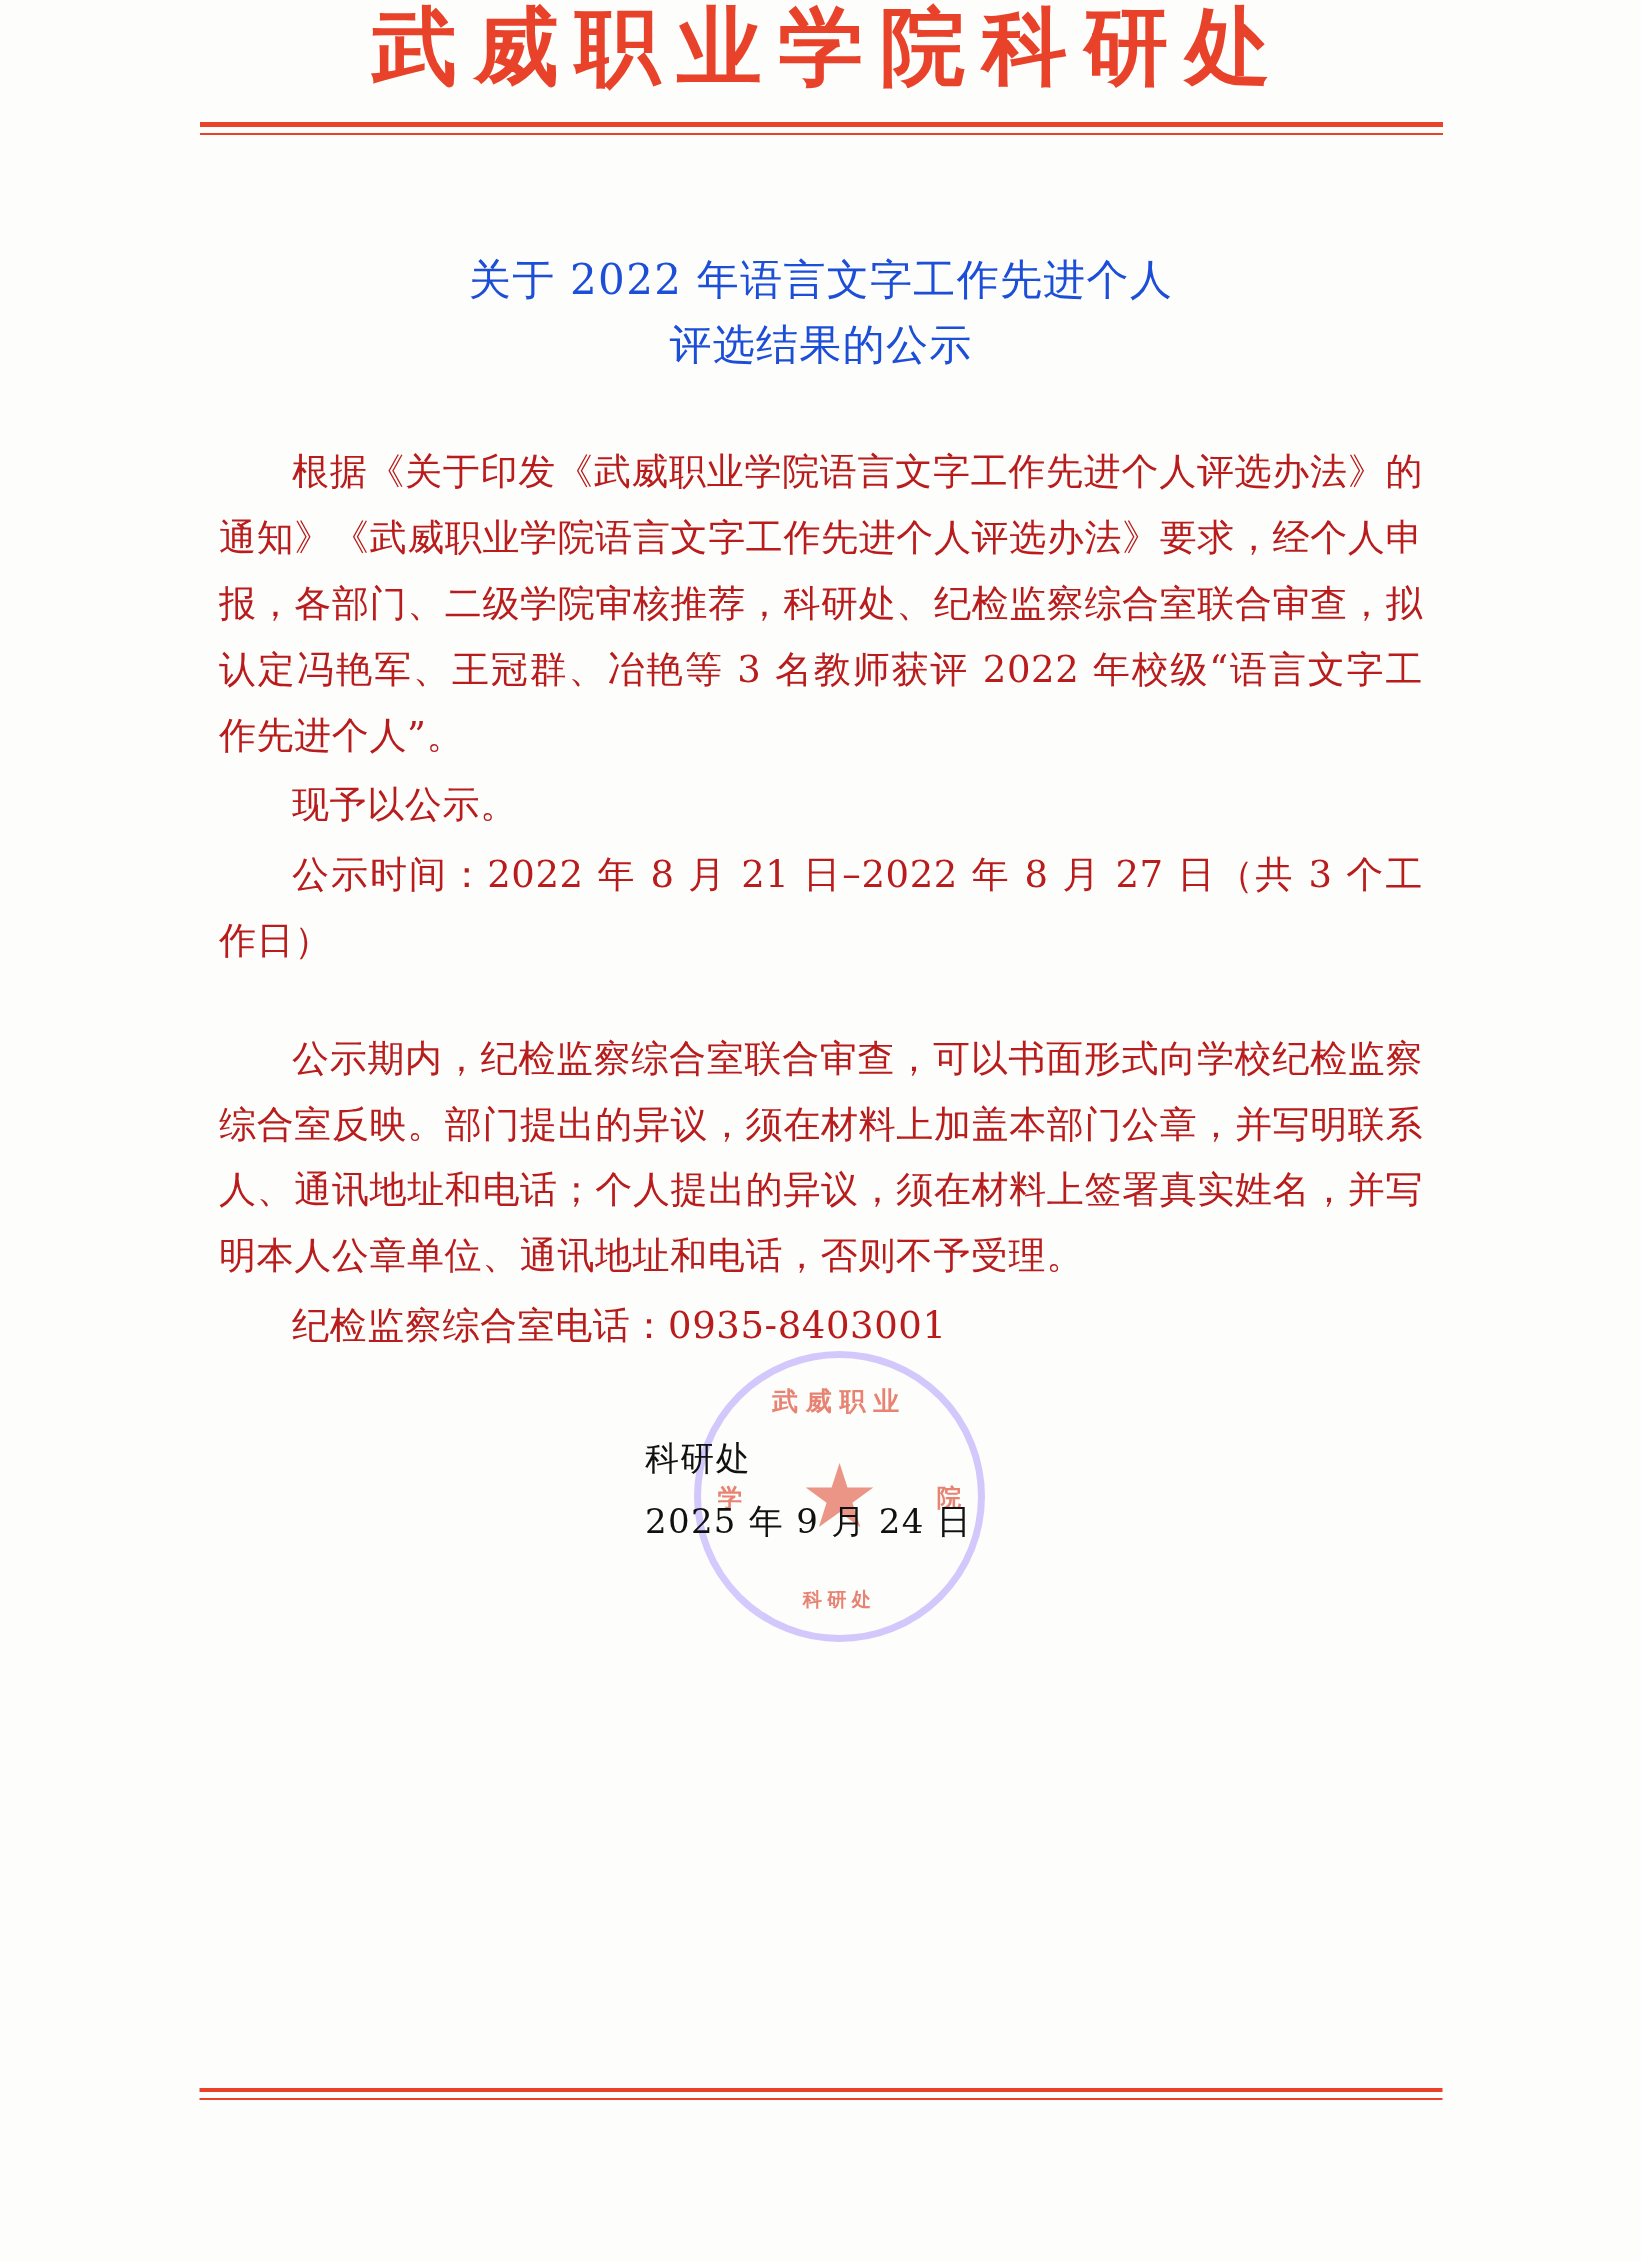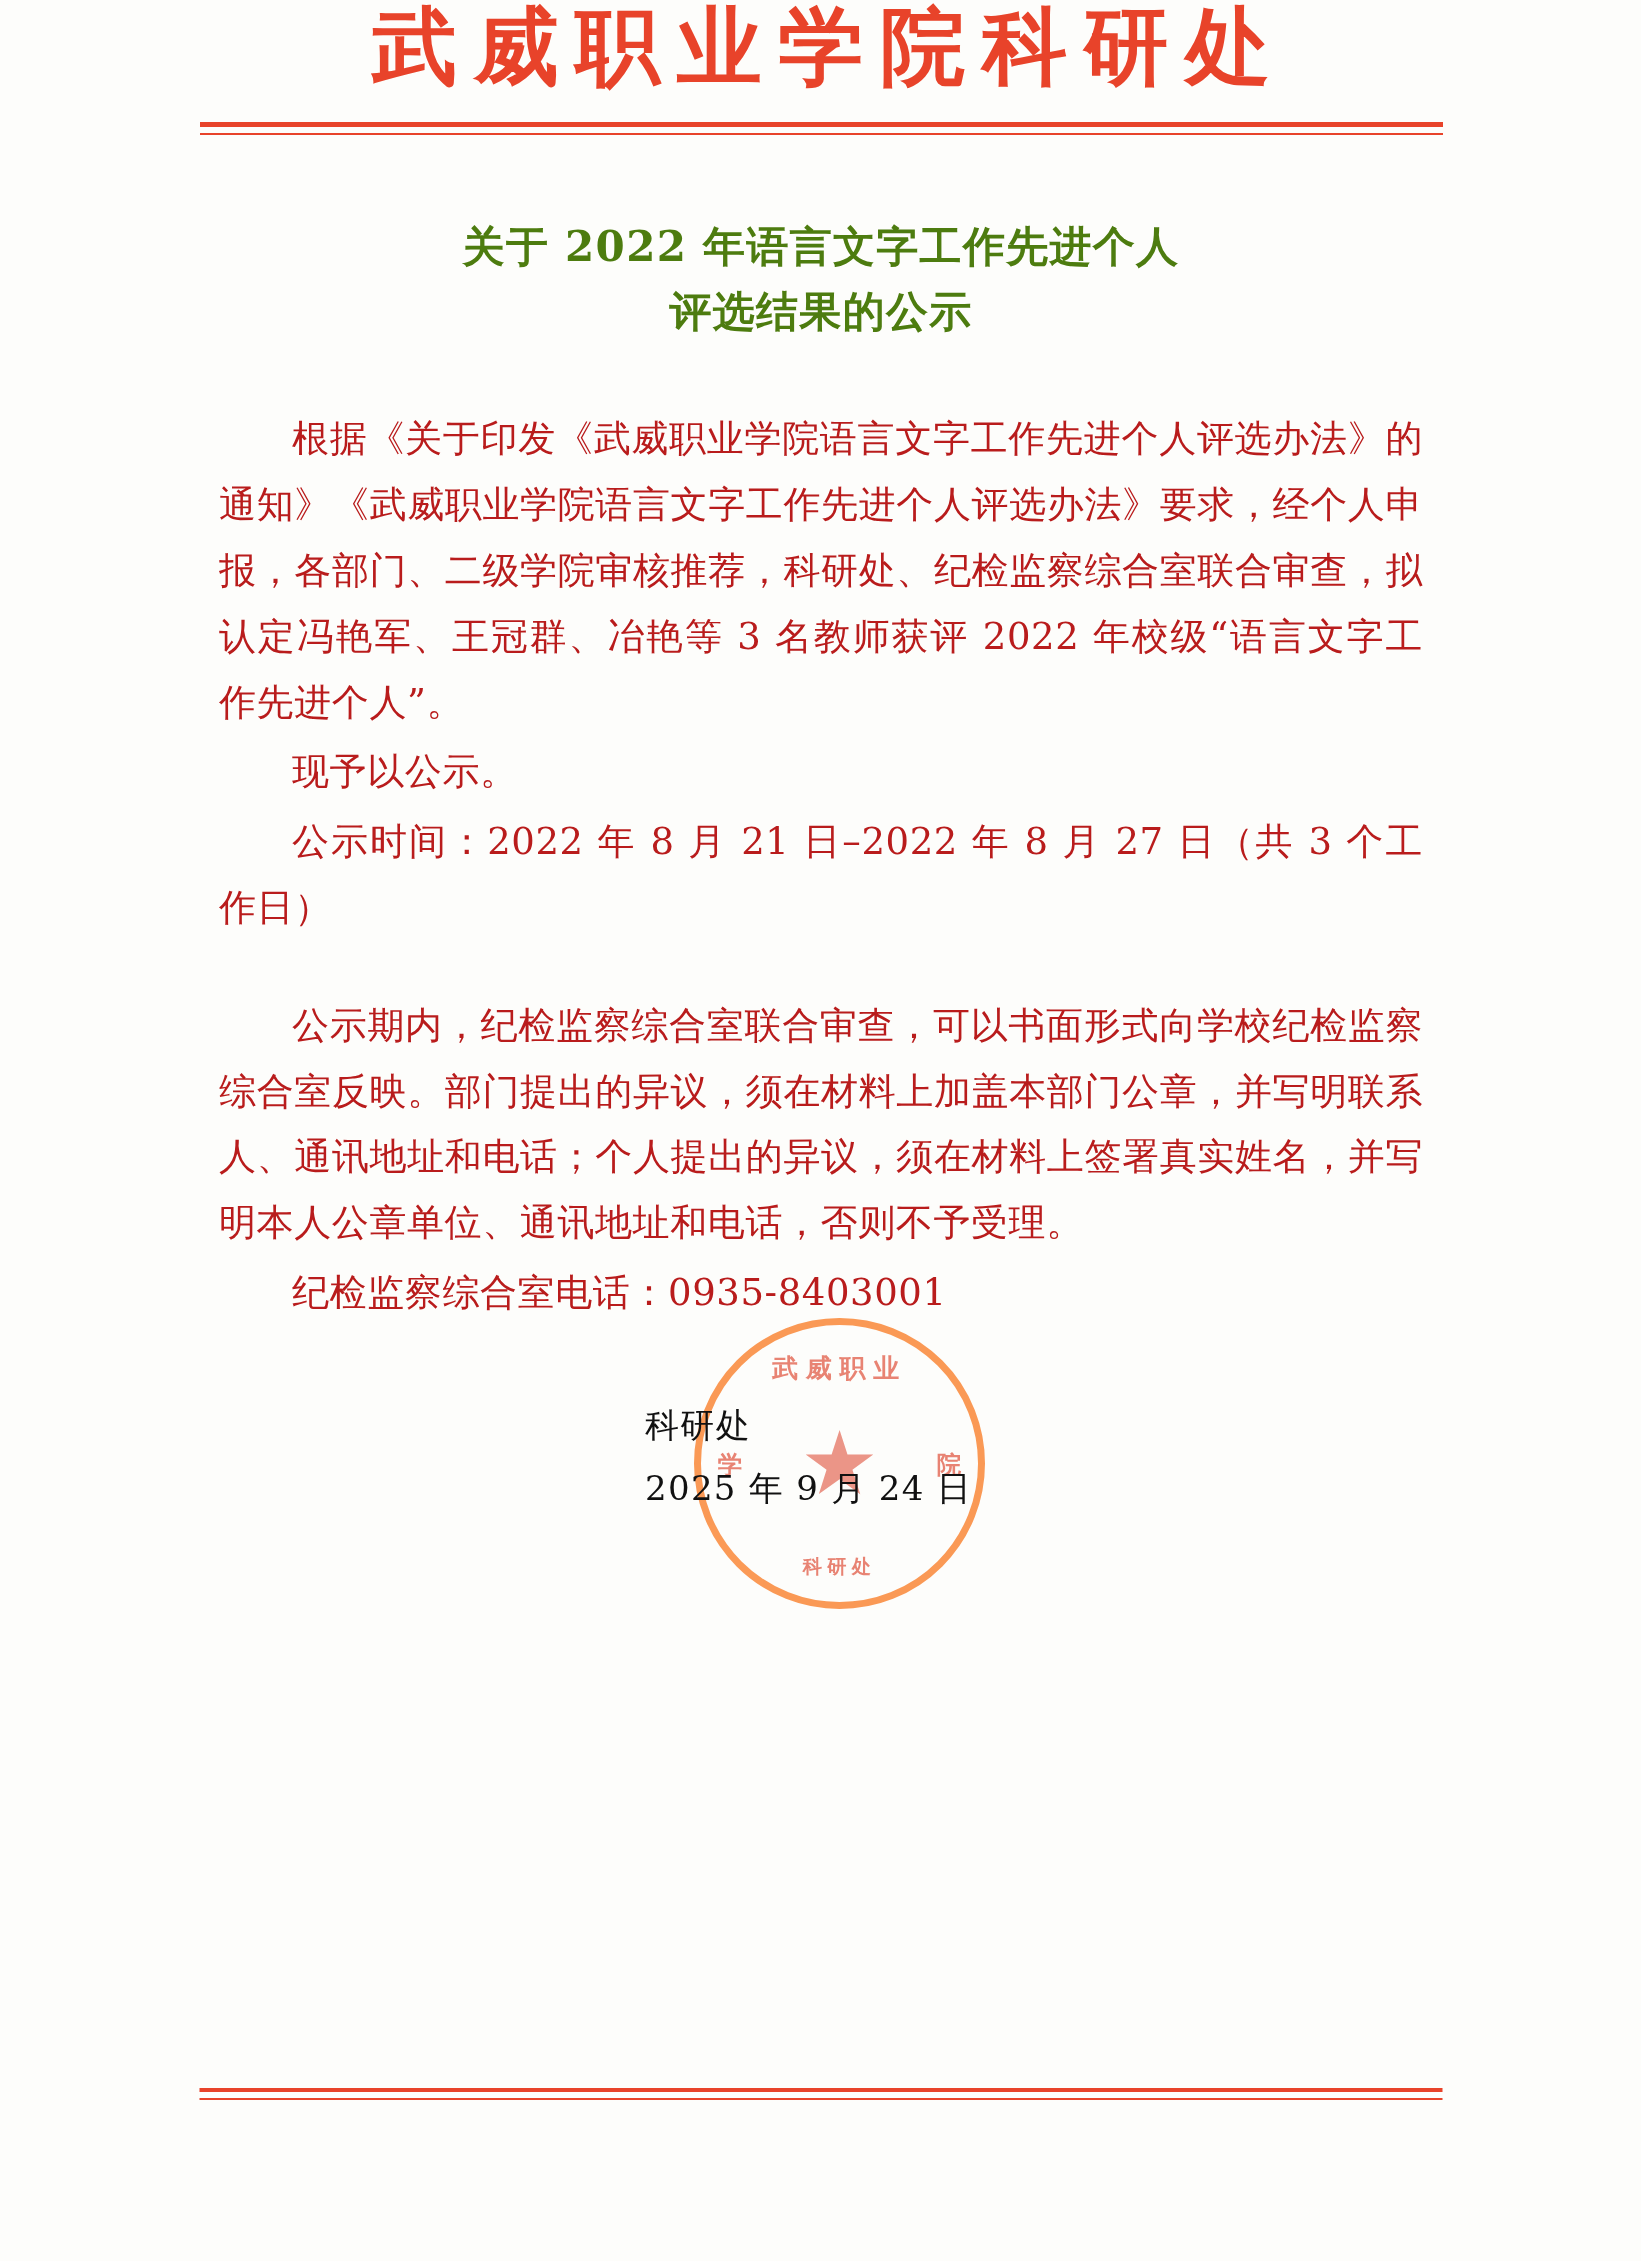--- a/index.html
+++ b/index.html
@@ -41,27 +41,27 @@
     height: 5.2px;
     background: #e8432a;
   }
   .rule-thin {
     height: 1.9px;
     background: #e8432a;
     margin-top: 6.4px;
   }
   
   .doc-title {
-    margin-top: 79px;
+    margin-top: 112px;
     text-align: center;
     font-family: "DejaVu Serif", "Liberation Serif", serif;
-    font-weight: bold;
+    font-weight: normal;
     font-size: 42px;
     line-height: 1.55;
-    color: #4d7c0f;
+    color: #1d4ed8;
     letter-spacing: 1.3px;
   }
   .doc-title .line {
     display: block;
     white-space: nowrap;
   }
   
   .body-wrap {
     margin: 0 auto;
     padding-top: 62px;
@@ -98,21 +98,21 @@
     color: #111;
     letter-spacing: 1.3px;
   }
   
   .seal {
     position: absolute;
     right: 438px;
     top: -20.6px;
     width: 277px;
     height: 277px;
-    border: 7px solid #f97316;
+    border: 7px solid #c4b5fd;
     border-radius: 50%;
     opacity: 0.72;
     color: #e0553f;
   }
   .seal .star {
     position: absolute;
     left: 50%;
     top: 50%;
     transform: translate(-50%, -52%);
     font-size: 77px;

